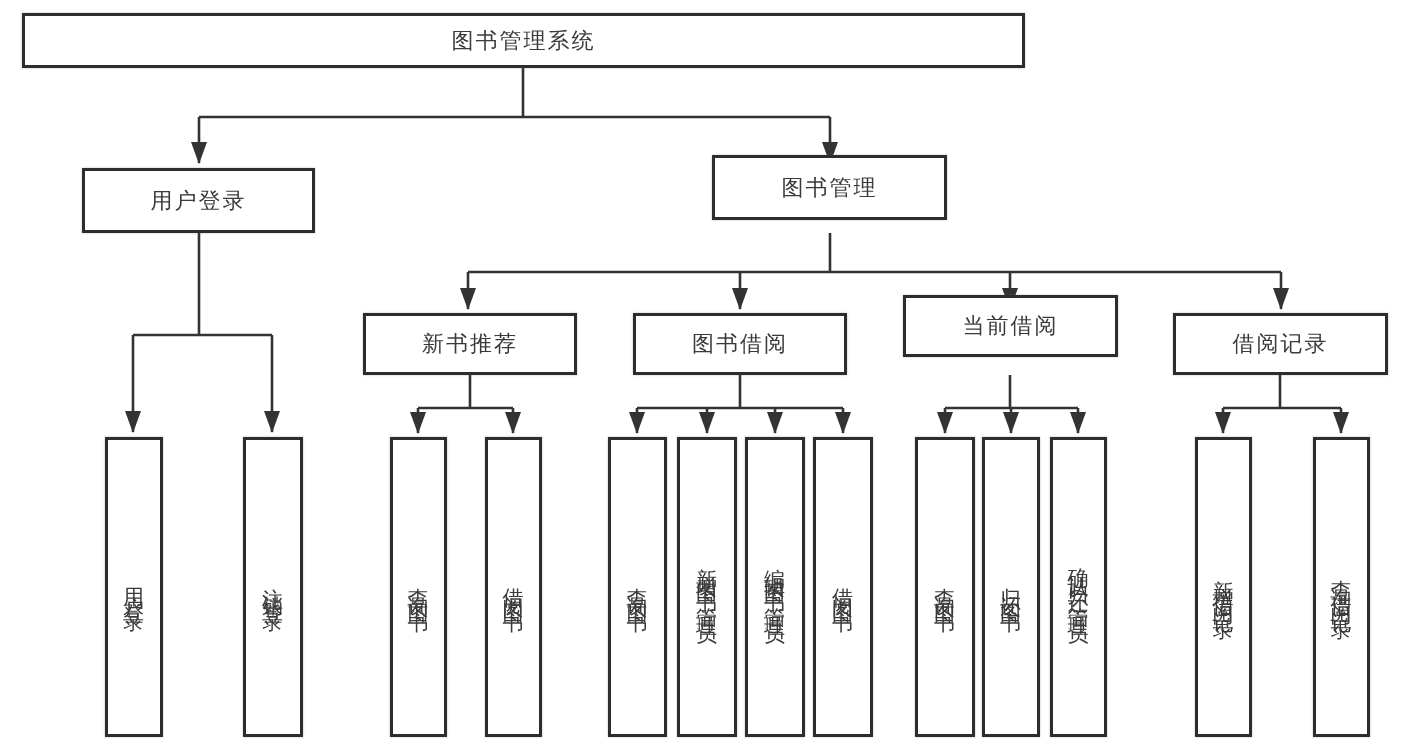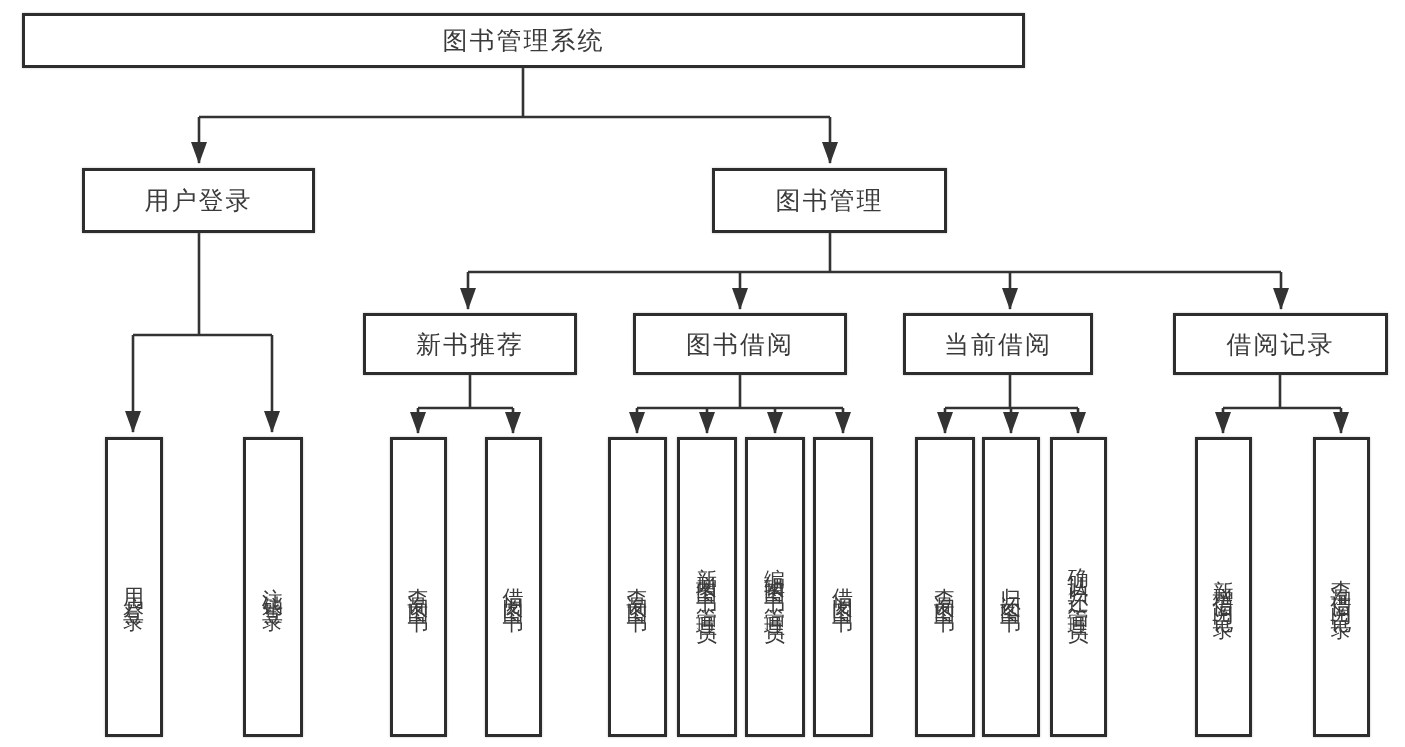--- a/index.html
+++ b/index.html
@@ -23,21 +23,21 @@
     background: #ffffff;
     border: 3px solid #2d2d2d;
     box-shadow: 0 0 2px rgba(110,110,110,0.45);
     display: flex;
     align-items: center;
     justify-content: center;
     color: #3a3a3a;
     z-index: 1;
     line-height: 1;
   }
-  .h-label { font-size: 25px; letter-spacing: 2px; font-family: Liberation Serif, serif; }
+  .h-label { font-size: 22px; letter-spacing: 2px; font-family: Liberation Serif, serif; }
   .v-label {
     writing-mode: vertical-rl;
     text-orientation: mixed;
     font-size: 21px;
     letter-spacing: 8px;
   }
   .watermark {
     position: absolute;
     left: 1186px;
     top: 712px;
@@ -92,25 +92,25 @@
 
       <path d="M1280 375 V408 M1223 408 H1341"></path>
       <line x1="1223" y1="408" x2="1223" y2="433" marker-end="url(#arw)"></line>
       <line x1="1341" y1="408" x2="1341" y2="433" marker-end="url(#arw)"></line>
     </g>
   </svg>
 
   <div class="node h-label" style="left:22px;top:13px;width:1003px;height:55px">图书管理系统</div>
 
   <div class="node h-label" style="left:82px;top:168px;width:233px;height:65px">用户登录</div>
-  <div class="node h-label" style="left:712px;top:168px;width:235px;height:65px">图书管理</div>
+  <div class="node h-label" style="left:712px;top:155px;width:235px;height:65px">图书管理</div>
 
   <div class="node h-label" style="left:633px;top:313px;width:214px;height:62px">图书借阅</div>
   <div class="node h-label" style="left:363px;top:313px;width:214px;height:62px">新书推荐</div>
-  <div class="node h-label" style="left:903px;top:313px;width:190px;height:62px">当前借阅</div>
+  <div class="node h-label" style="left:903px;top:295px;width:215px;height:62px">当前借阅</div>
   <div class="node h-label" style="left:1173px;top:313px;width:215px;height:62px">借阅记录</div>
 
   <div class="node v-label" style="left:105px;top:437px;width:58px;height:300px">用户登录</div>
   <div class="node v-label" style="left:243px;top:437px;width:60px;height:300px">注销登录</div>
 
   <div class="node v-label" style="left:390px;top:437px;width:57px;height:300px">查询图书</div>
   <div class="node v-label" style="left:485px;top:437px;width:57px;height:300px">借阅图书</div>
 
   <div class="node v-label" style="left:608px;top:437px;width:59px;height:300px">查询图书</div>
   <div class="node v-label" style="left:677px;top:437px;width:60px;height:300px">新增图书（管理员）</div>

